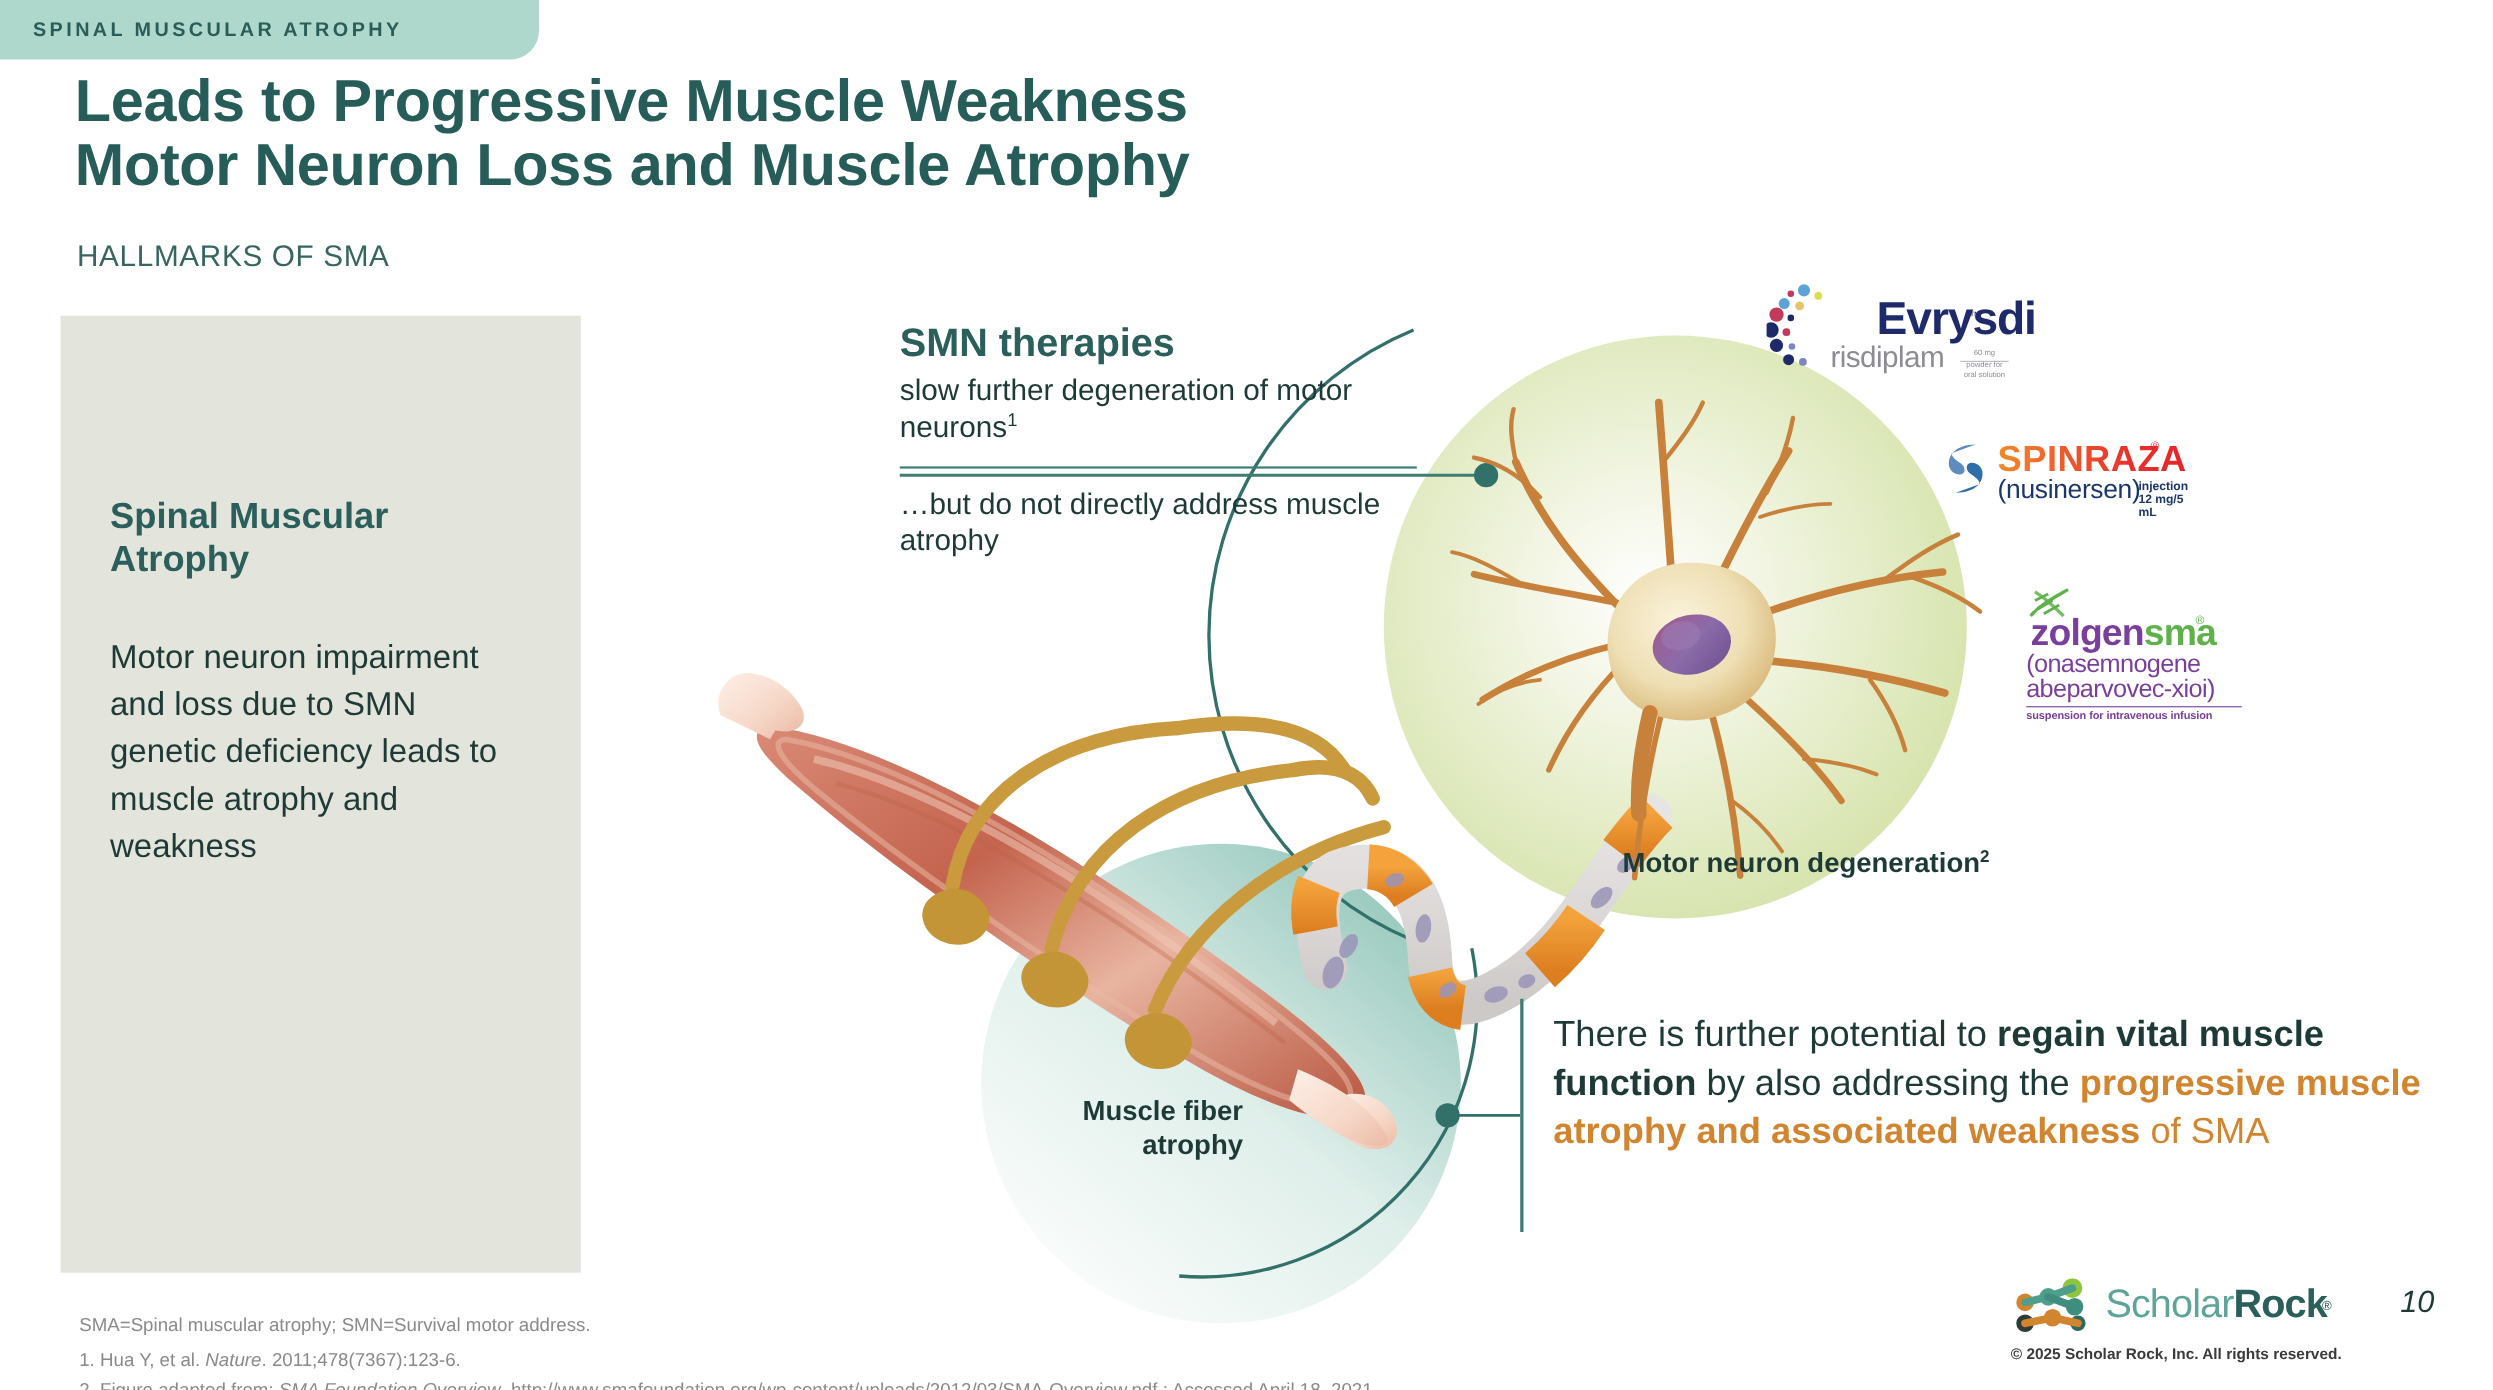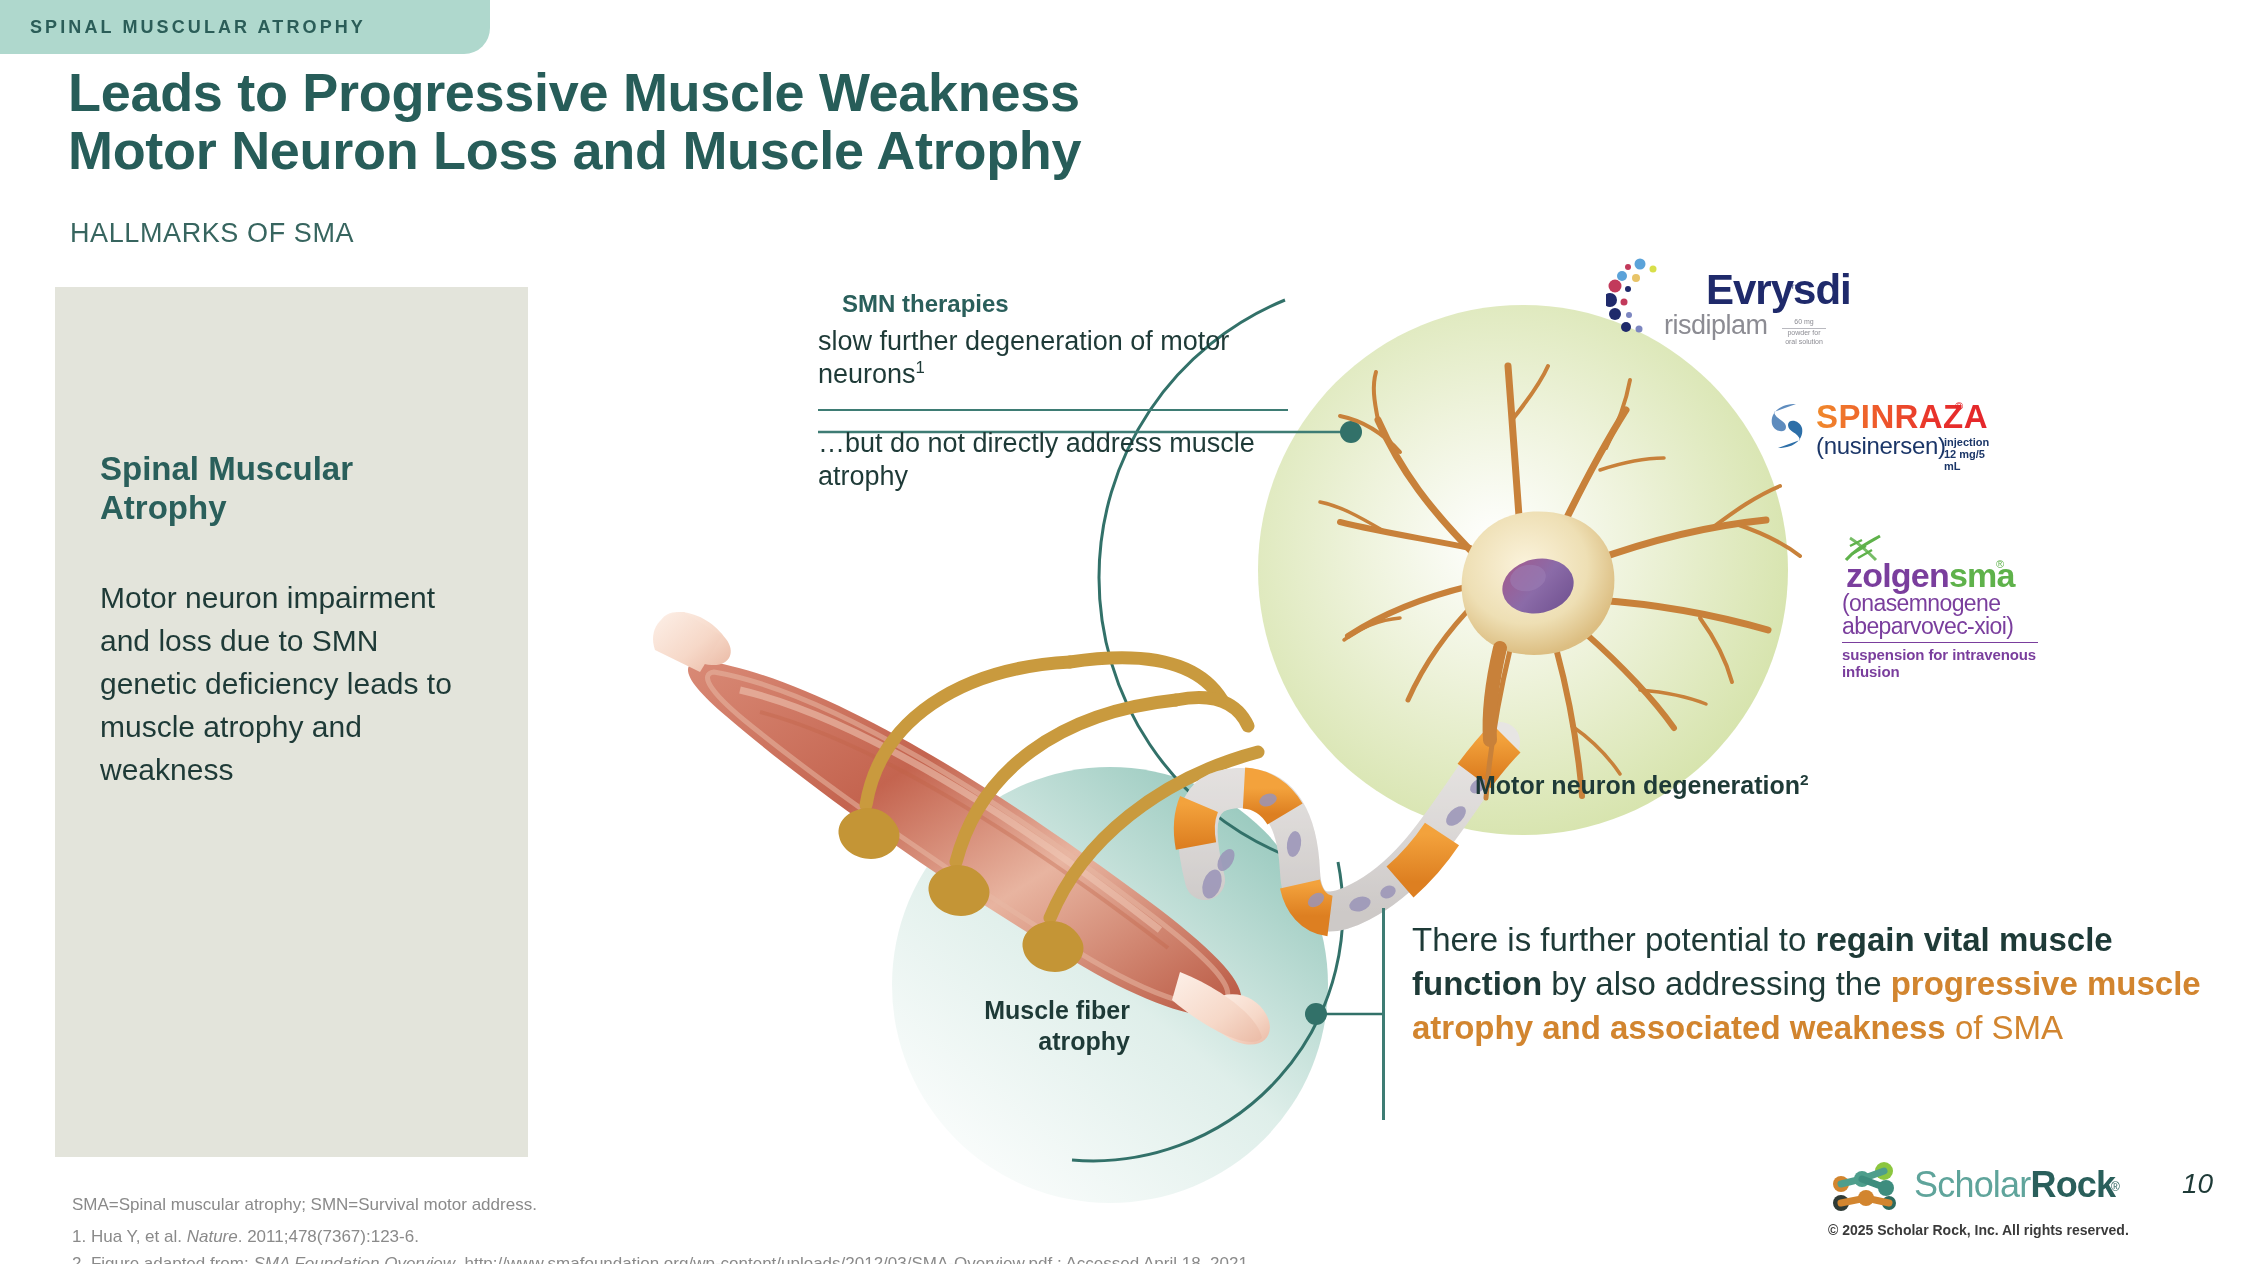--- a/index.html
+++ b/index.html
@@ -45,21 +45,21 @@
   .side-body{
     position:absolute;left:45px;top:290px;width:370px;
     font-size:30px;line-height:1.43;color:#1E3A37;
   }
 
   
   .art{position:absolute;left:0;top:0;width:2266px;height:1264px;pointer-events:none;}
 
   
   .smn-block{position:absolute;left:818px;top:290px;width:470px;}
-  .smn-head{font-size:24px;font-weight:700;color:#2A5F5B;line-height:1.2;margin-left:24px;}
+  .smn-head{font-size:36px;font-weight:700;color:#2A5F5B;line-height:1.2;}
   .smn-sub{font-size:27px;line-height:1.23;color:#1E3A37;margin-top:6px;}
   .smn-rule{height:2px;background:#3E7C74;margin:18px 0 16px 0;width:470px;}
   .smn-note{font-size:27px;line-height:1.23;color:#1E3A37;}
   sup{font-size:0.62em;vertical-align:super;line-height:0;}
 
   
   .lbl{position:absolute;font-weight:700;color:#1E3A37;line-height:1.22;}
   .lbl-neuron{left:1475px;top:770px;font-size:25px;}
   .lbl-muscle{left:900px;top:995px;font-size:25px;text-align:right;width:230px;}
 
@@ -90,21 +90,21 @@
   .sp-reg{position:absolute;left:193px;top:2px;font-size:11px;color:#E4262B;}
   .sp-generic{position:absolute;left:54px;top:34px;font-size:24px;color:#1B3668;letter-spacing:-0.3px;}
   .sp-dose{position:absolute;left:182px;top:38px;font-size:11px;color:#1B3668;line-height:1.1;font-weight:700;}
 
   .logo-zolgensma{position:absolute;left:1836px;top:536px;width:210px;height:130px;}
   .zo-word{position:absolute;left:10px;top:20px;font-size:34px;font-weight:700;letter-spacing:-0.8px;color:#7A3E9D;}
   .zo-word .green{color:#5FB24B;text-align:right;}
   .zo-reg{position:absolute;left:160px;top:22px;font-size:11px;color:#5FB24B;}
   .zo-generic{position:absolute;left:6px;top:56px;font-size:23px;line-height:1.0;color:#7A3E9D;letter-spacing:-0.6px;}
   .zo-rule{position:absolute;left:6px;top:106px;width:196px;height:1px;background:#7A3E9D;}
-  .zo-foot{position:absolute;left:6px;top:110px;font-size:15px;font-weight:700;color:#7A3E9D;letter-spacing:-0.1px;}
+  .zo-foot{position:absolute;left:6px;top:110px;font-size:10px;font-weight:700;color:#7A3E9D;letter-spacing:-0.1px;}
 
   
   .footnotes{position:absolute;left:72px;top:1192px;font-size:17px;color:#8A8A8A;line-height:1.55;}
   .footnotes i{font-style:italic;}
   .footnotes u{text-decoration:underline;}
   .fn-abbr{margin-bottom:6px;}
 
   
   .sr-logo{position:absolute;left:1828px;top:1162px;width:300px;height:50px;}
   .sr-word{position:absolute;left:86px;top:2px;font-size:36px;color:#5FA49B;letter-spacing:-0.8px;}

